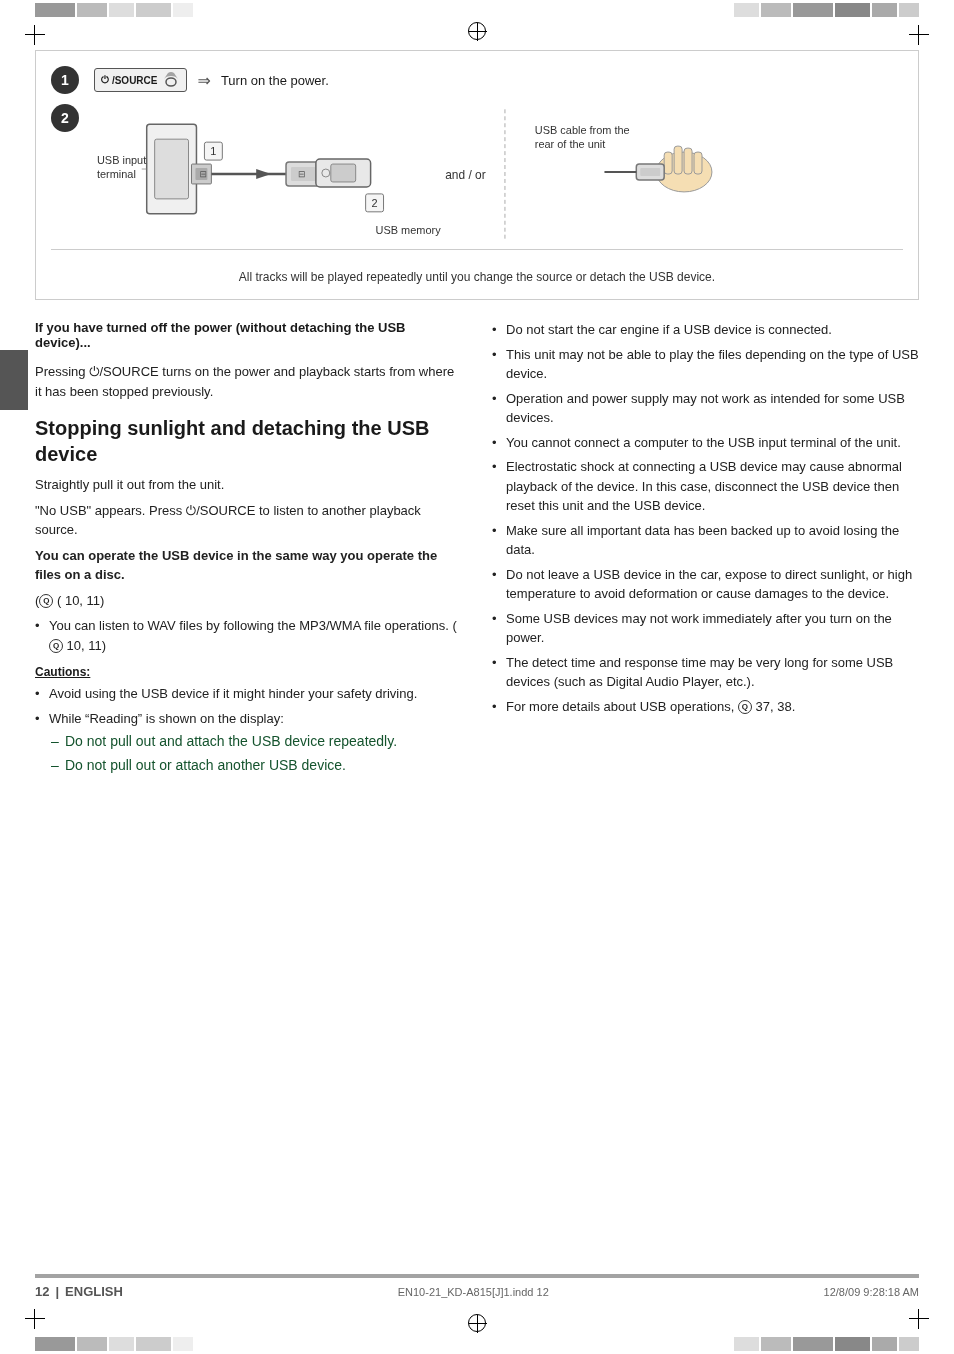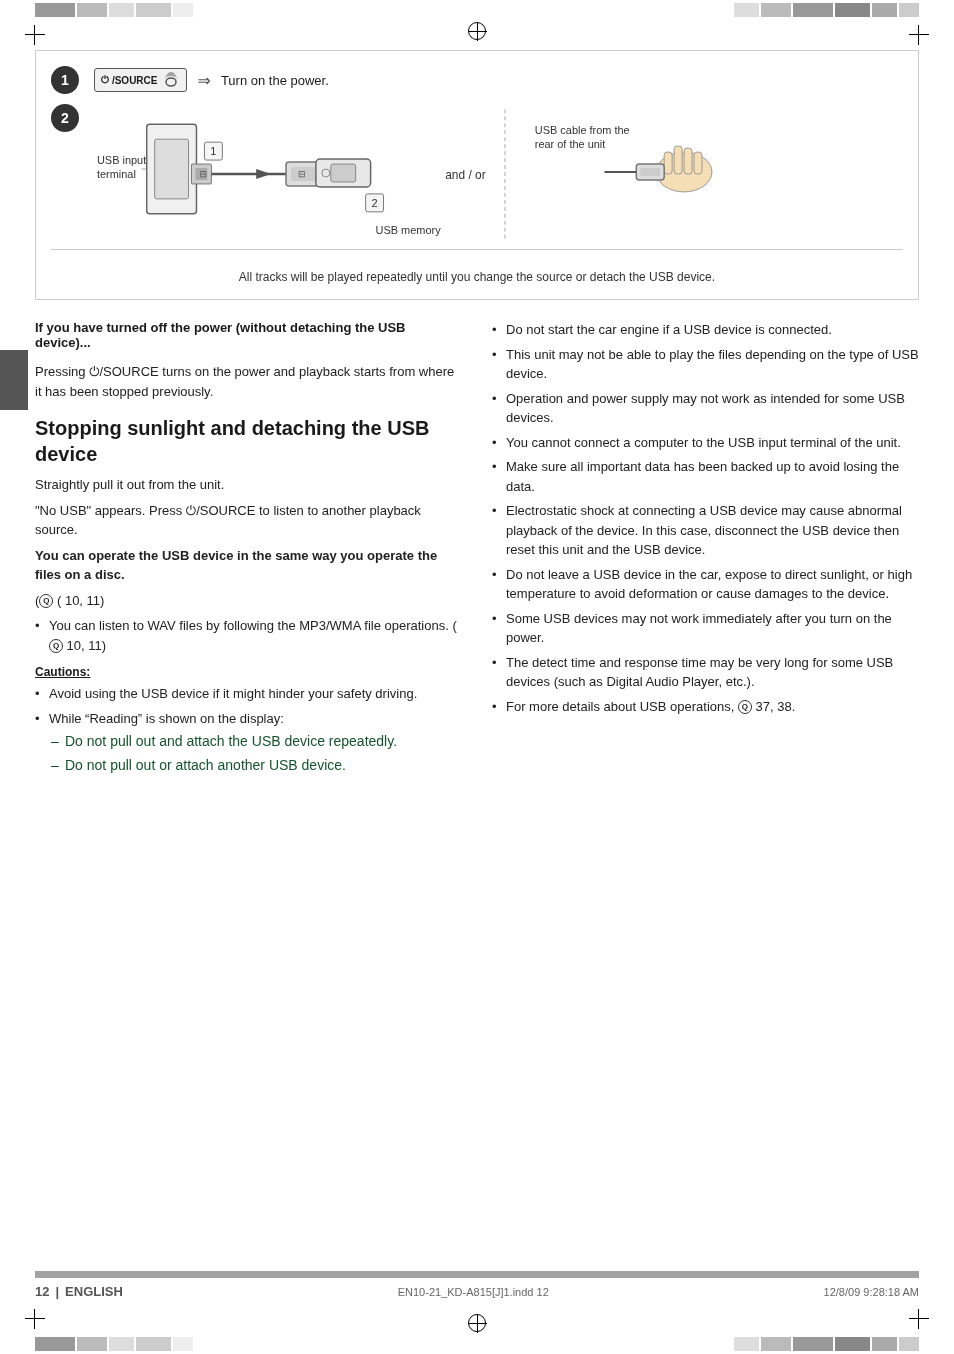--- a/index.html
+++ b/index.html
@@ -185,21 +185,21 @@
     .page-footer {
       position: absolute;
       bottom: 55px;
       left: 35px;
       right: 35px;
       display: flex;
       align-items: center;
       justify-content: space-between;
       font-size: 12px;
       color: #555;
-      border-top: 7px solid #a3a3a3;
+      border-top: 4px solid #a3a3a3;
       padding-top: 6px;
     }
 
     .footer-left {
       display: flex;
       align-items: center;
       gap: 6px;
       font-size: 13px;
       font-weight: bold;
     }
@@ -380,22 +380,22 @@
             </ul></li>
       </ul>
     </div>
 
     <div class="col-right">
       <ul class="bullet-list">
         <li>Do not start the car engine if a USB device is connected.</li>
         <li>This unit may not be able to play the files depending on the type of USB device.</li>
         <li>Operation and power supply may not work as intended for some USB devices.</li>
         <li>You cannot connect a computer to the USB input terminal of the unit.</li>
+        <li>Electrostatic shock at connecting a USB device may cause abnormal playback of the device. In this case, disconnect the USB device then reset this unit and the USB device.</li>
         <li>Make sure all important data has been backed up to avoid losing the data.</li>
-        <li>Electrostatic shock at connecting a USB device may cause abnormal playback of the device. In this case, disconnect the USB device then reset this unit and the USB device.</li>
         <li>Do not leave a USB device in the car, expose to direct sunlight, or high temperature to avoid deformation or cause damages to the device.</li>
         <li>Some USB devices may not work immediately after you turn on the power.</li>
         <li>The detect time and response time may be very long for some USB devices (such as Digital Audio Player, etc.).</li>
         <li>
           For more details about USB operations,
           <span style="display:inline-flex;align-items:center;justify-content:center;width:14px;height:14px;border:1.5px solid #333;border-radius:50%;font-size:8px;font-weight:bold;background:#fff;vertical-align:middle;">Q</span>
           37, 38.
         </li>
       </ul>
     </div>

